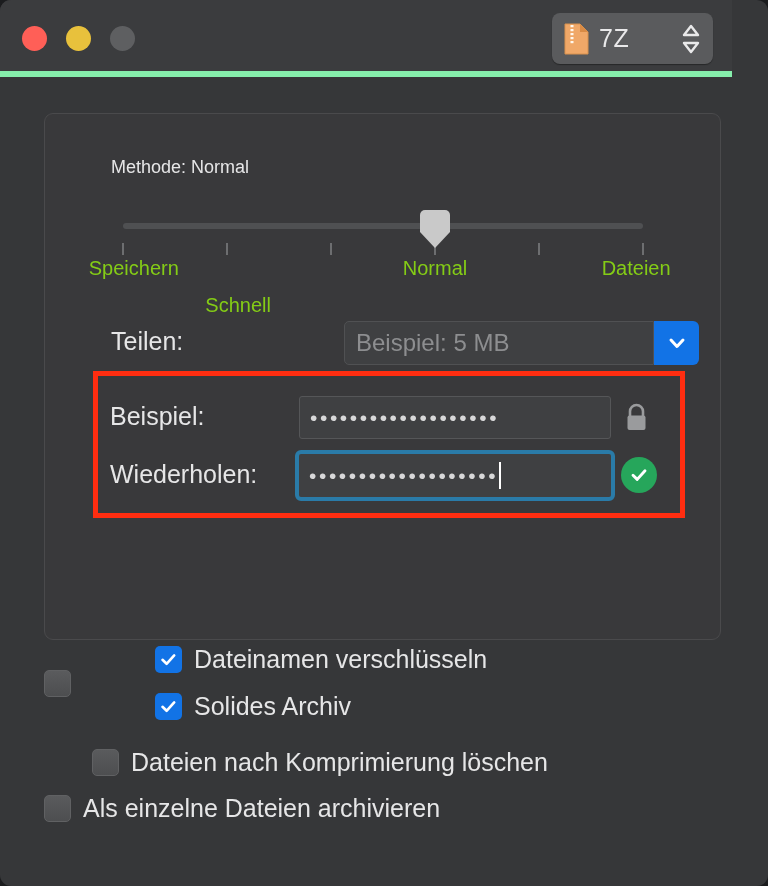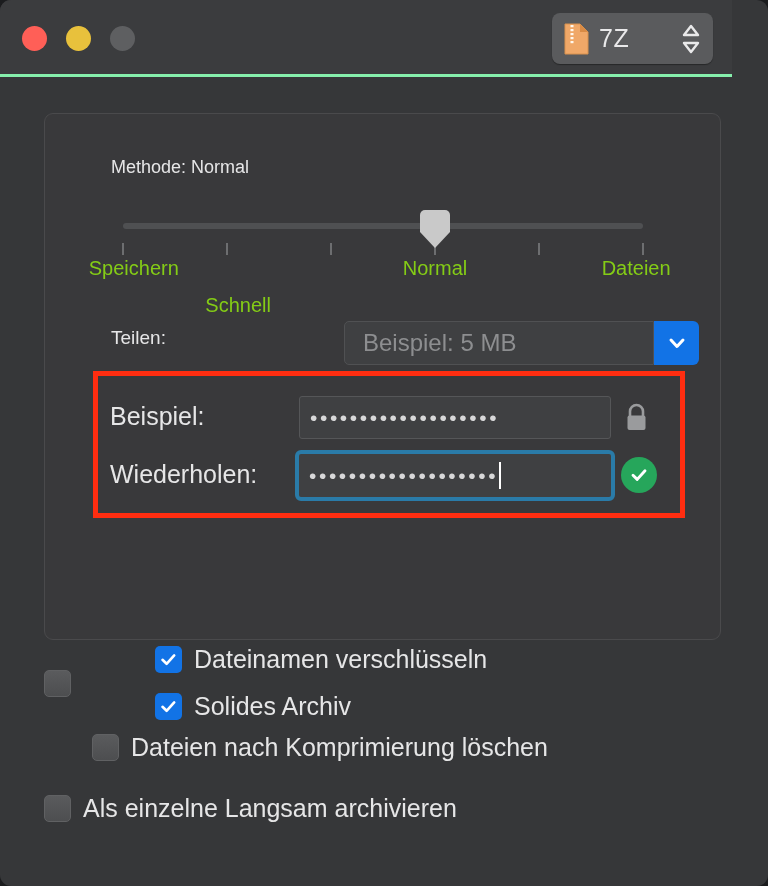--- a/index.html
+++ b/index.html
@@ -28,21 +28,21 @@
     box-sizing: border-box;
   }
 
   
   .titlebar {
     position: absolute;
     left: 0; top: 0;
     width: 732px;
     height: 77px;
     background: #3b3c3e;
-    border-bottom: 3px solid #86efac;
+    border-bottom: 6px solid #86efac;
     box-sizing: border-box;
   }
   .traffic {
     position: absolute;
     left: 22px; top: 26px;
     display: flex;
     gap: 19px;
   }
   .light {
     width: 25px;
@@ -163,38 +163,38 @@
   .teilen-row {
     position: absolute;
     left: 66px; top: 207px;
     width: 590px;
     height: 46px;
   }
   .teilen-label {
     position: absolute;
     left: 0; top: 6px;
     color: #e6e6e7;
-    font-size: 19px;
+    font-size: 25px;
   }
   .combo {
     position: absolute;
     left: 233px; top: 0;
     width: 355px;
     height: 44px;
     display: flex;
     box-sizing: border-box;
   }
   .combo-field {
     flex: 1 1 auto;
     background: #3f4042;
     border: 1px solid #505153;
     border-radius: 5px 0 0 5px;
     display: flex;
     align-items: center;
-    padding-left: 18px;
+    padding-left: 11px;
     box-sizing: border-box;
   }
   .combo-placeholder {
     color: #8d8e90;
     font-size: 24px;
   }
   .combo-arrow {
     width: 45px;
     background: #1273e6;
     border-radius: 0 6px 6px 0;
@@ -433,23 +433,23 @@
       </svg>
     </div>
   </div>
 
   <div class="annot-box"></div>
 
   <div class="cbox-row" style="left:44px; top:670px;">
     <div class="cbox off"></div>
   </div>
 
-  <div class="cbox-row" style="left:44px; top:733px;padding-left:48px;">
+  <div class="cbox-row" style="left:44px; top:748px;padding-left:48px;">
     <div class="cbox off"></div>
     <span class="cbox-label">Dateien nach Komprimierung löschen</span>
   </div>
 
   <div class="cbox-row" style="left:44px; top:794px;">
     <div class="cbox off"></div>
-    <span class="cbox-label">Als einzelne Langsam archivieren</span>
+    <span class="cbox-label">Als einzelne Dateien archivieren</span>
   </div>
 
 </div>
 
 </body></html>

